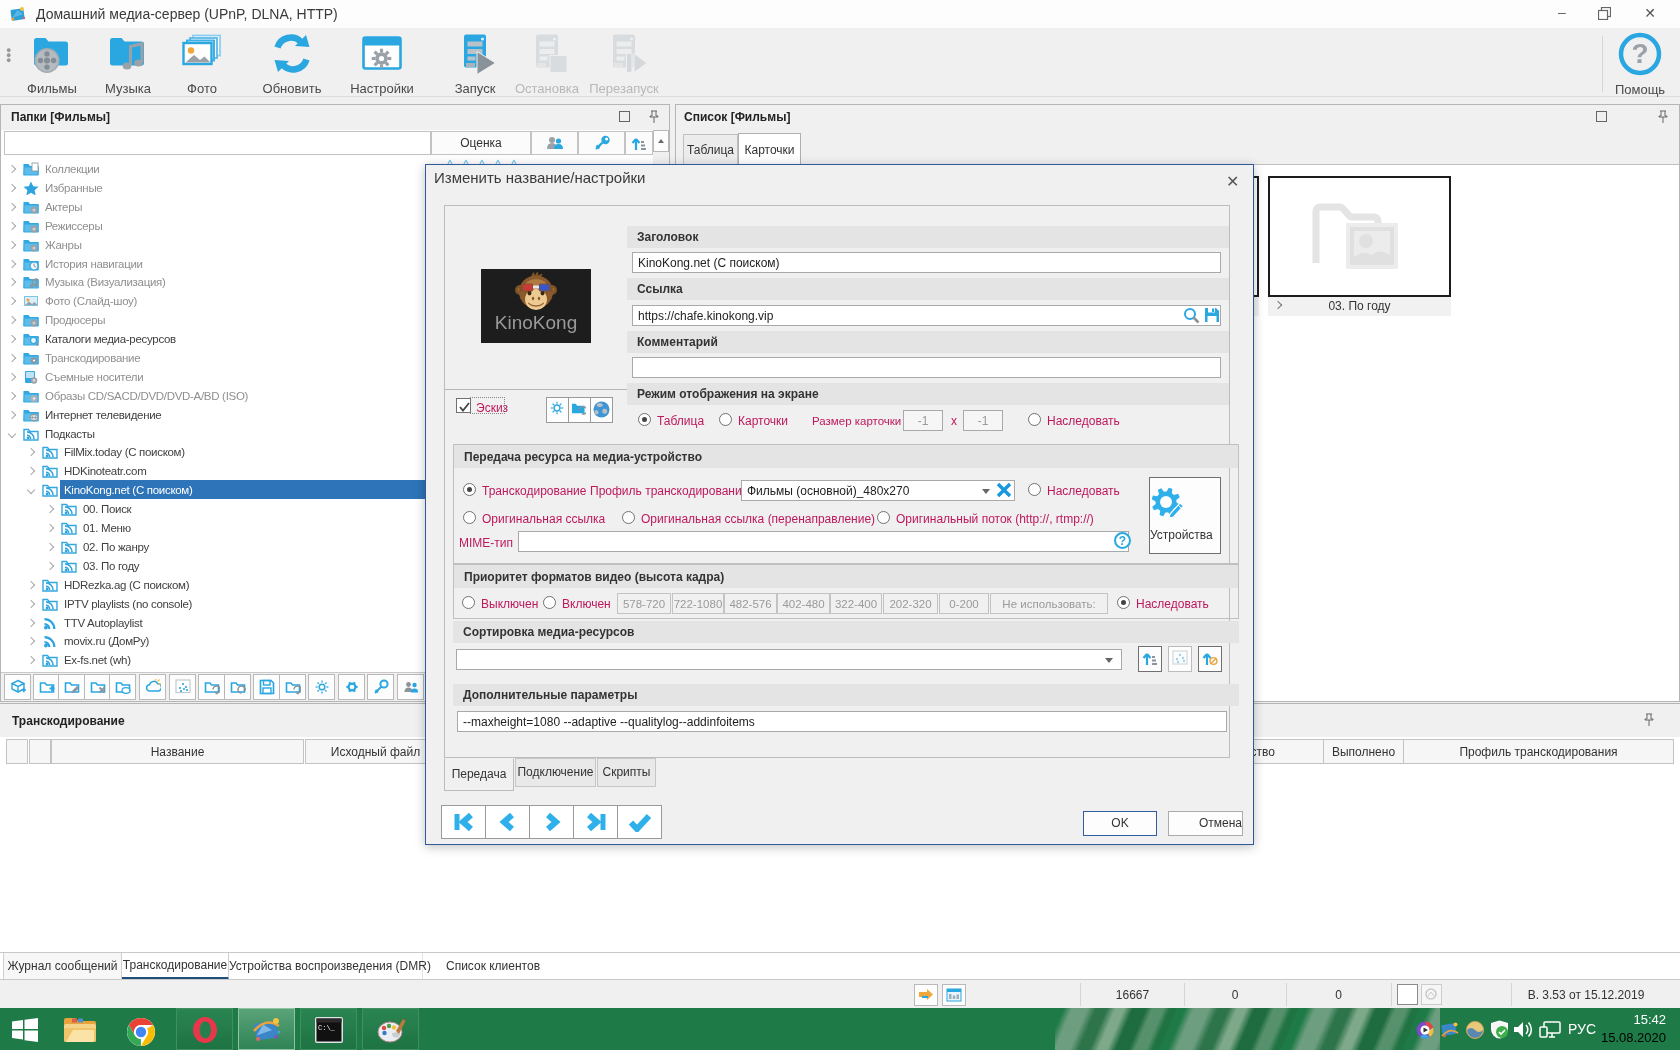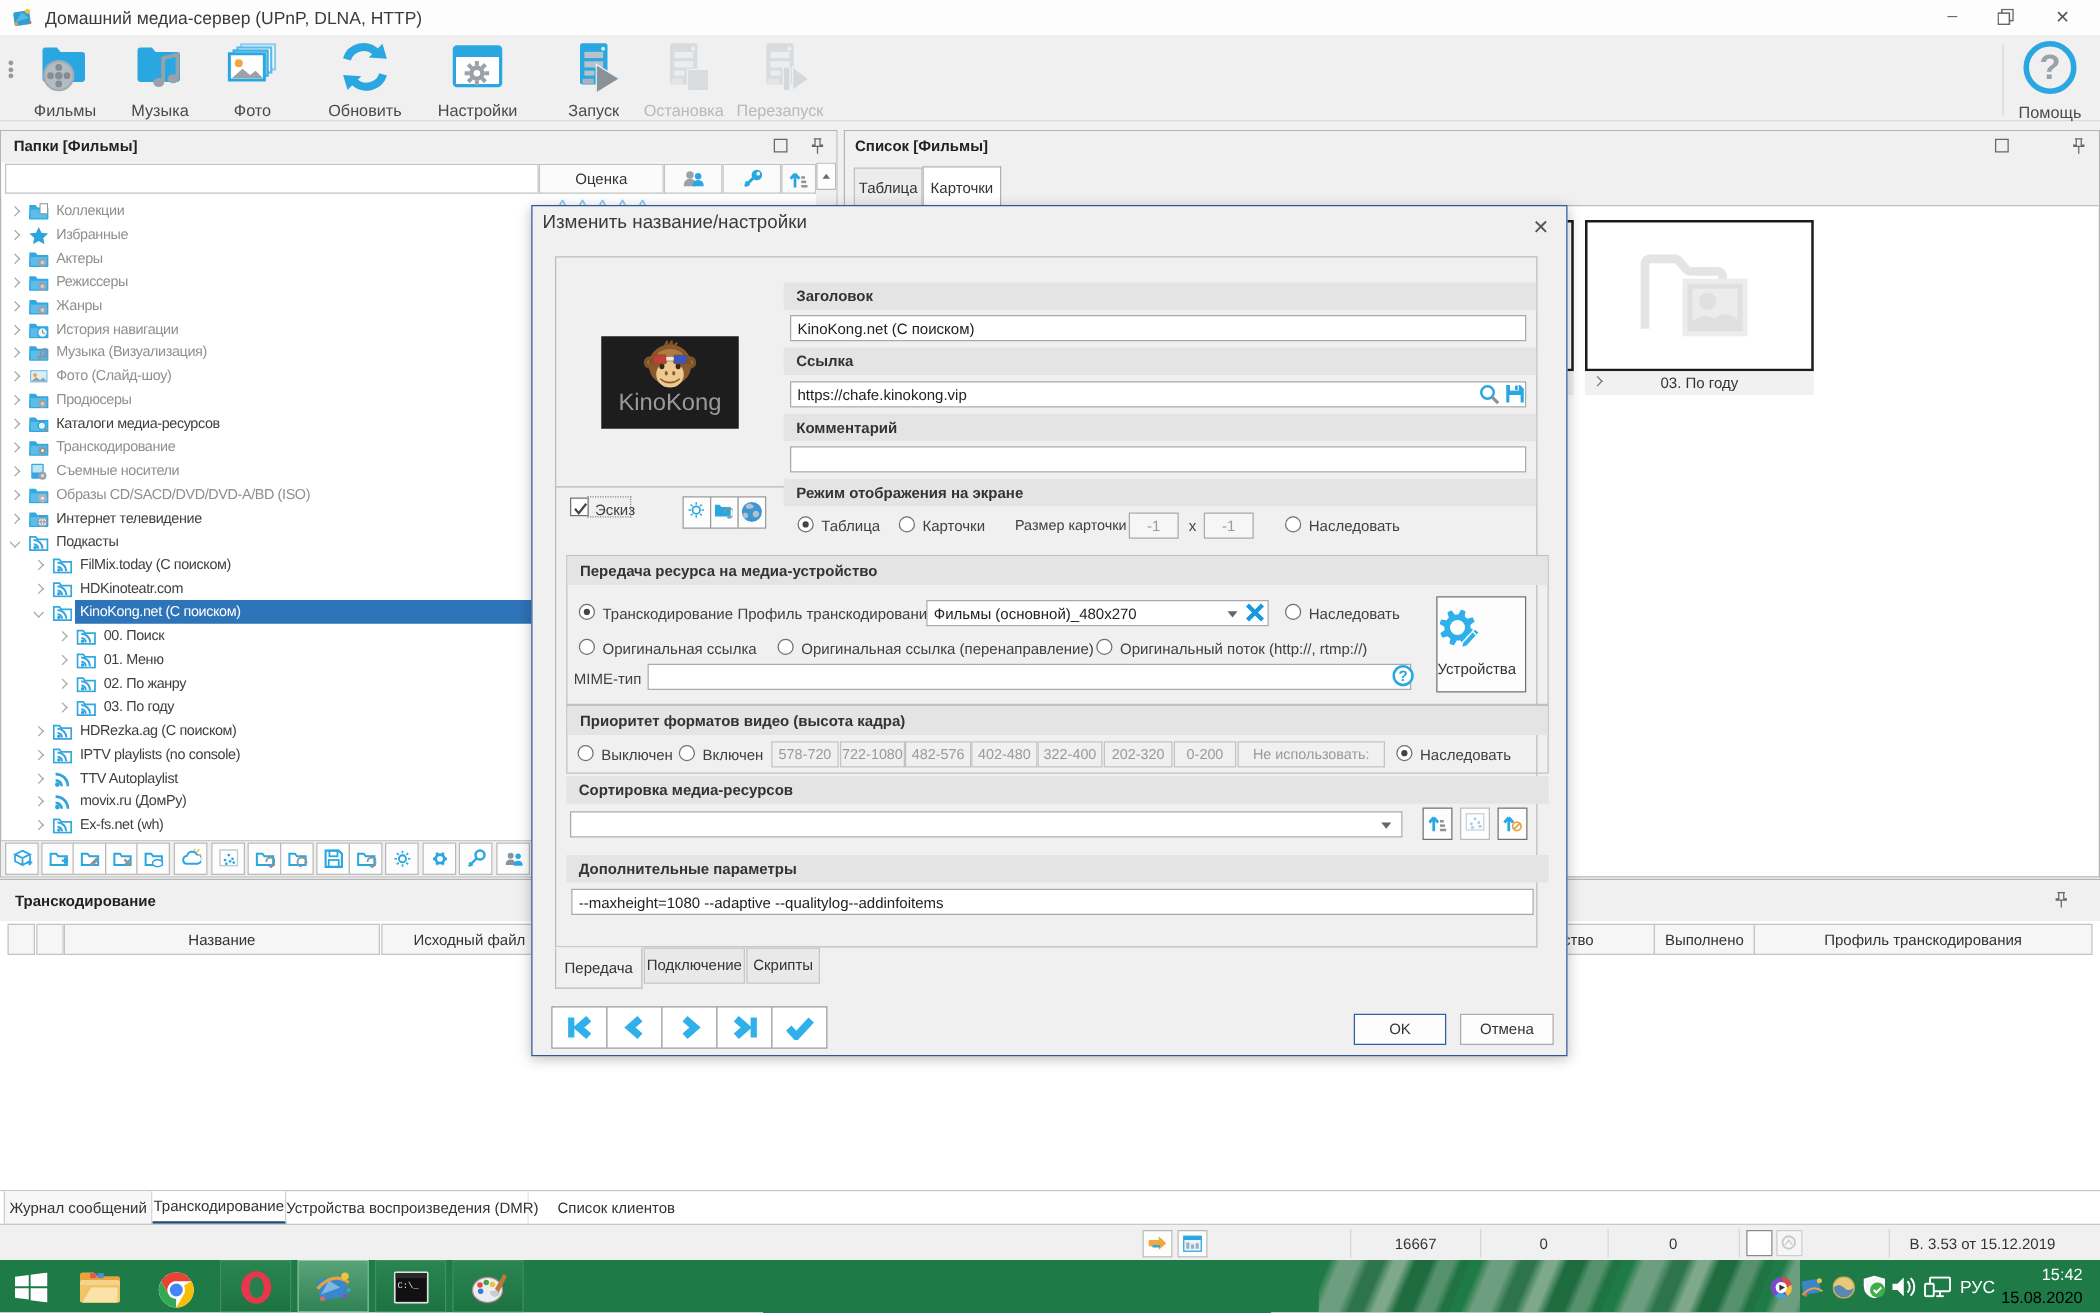--- a/index.html
+++ b/index.html
@@ -1,20 +1,20 @@
 <!DOCTYPE html>
 <html><head><meta charset="utf-8">
 <style>
 *{box-sizing:border-box;margin:0;padding:0}
 html,body{width:1680px;height:1050px;overflow:hidden}
 body{font-family:"Liberation Sans",sans-serif;background:#f0f0f0;position:relative;font-size:12px;color:#333}
 .abs{position:absolute}
 .band{position:absolute;background:#e4e4e4;font-weight:bold;font-size:12px;color:#333;display:flex;align-items:center;padding-left:10px;height:22px}
 .tb{position:absolute;background:#fff;border:1px solid #a9a9a9;font-size:12px;color:#222;display:flex;align-items:center;padding-left:5px;white-space:nowrap}
-.lab{position:absolute;font-size:12px;color:#404040;white-space:nowrap}
+.lab{position:absolute;font-size:12px;color:#be185d;white-space:nowrap}
 .radio{position:absolute;width:13px;height:13px;border:1px solid #707070;border-radius:50%;background:#fff}
 .radio.on:after{content:"";position:absolute;left:3px;top:3px;width:5px;height:5px;border-radius:50%;background:#444}
 .cell{position:absolute;border:1px solid #c3c3c3;background:#fbfbfb;display:flex;align-items:center;justify-content:center;font-size:12px;color:#333}
 .vsep{position:absolute;width:1px;background:#d5d5d5}
 .tbtn{position:absolute;top:32px;text-align:center}
 .tbtn .lb{font-size:13px;color:#4a4a4a;margin-top:3px}
 .tbtn.dis .lb{color:#b8b8b8}
 .trow{position:absolute;height:19px;display:flex;align-items:center;font-size:11.5px;letter-spacing:-0.3px;color:#8f8f8f;white-space:nowrap}
 .trow.dark{color:#404040}
 .chev{display:inline-block;width:6px;height:6px;border-right:1.6px solid #a7a7a7;border-top:1.6px solid #a7a7a7;transform:rotate(45deg);margin-right:8px}
@@ -982,14 +982,14 @@
       </svg></div>
 <div class="abs" style="left:147px;top:640px;width:45px;height:34px;border:1px solid #9a9a9a;background:#fff"><svg width="24" height="20" viewBox="0 0 24 20" style="margin:6px 10px">
         <path d="M5 3 l8 7 -8 7" stroke="#2fb0ea" stroke-width="6" fill="none"></path>
         <path d="M19 2 v16" stroke="#2fb0ea" stroke-width="5"></path>
       </svg></div>
 <div class="abs" style="left:191px;top:640px;width:45px;height:34px;border:1px solid #9a9a9a;background:#fff"><svg width="24" height="20" viewBox="0 0 24 20" style="margin:6px 10px">
         <path d="M3 10.5 l6 6.5 L21 4" stroke="#2fb0ea" stroke-width="6" fill="none"></path>
       </svg></div>
 
 <div class="abs" style="left:657px;top:646px;width:74px;height:25px;border:1px solid #2f5fa3;background:#fdfdfd;text-align:center;line-height:23px;font-size:12px;color:#333">OK</div>
-<div class="abs" style="left:742px;top:646px;width:75px;height:25px;border:1px solid #ababab;background:#fdfdfd;text-align:center;line-height:23px;font-size:12px;color:#333">Отмена</div>
+<div class="abs" style="left:742px;top:646px;width:75px;height:25px;border:1px solid #ababab;background:#fdfdfd;text-align:right;line-height:23px;font-size:12px;color:#333">Отмена</div>
 </div>
 
 </body></html>

